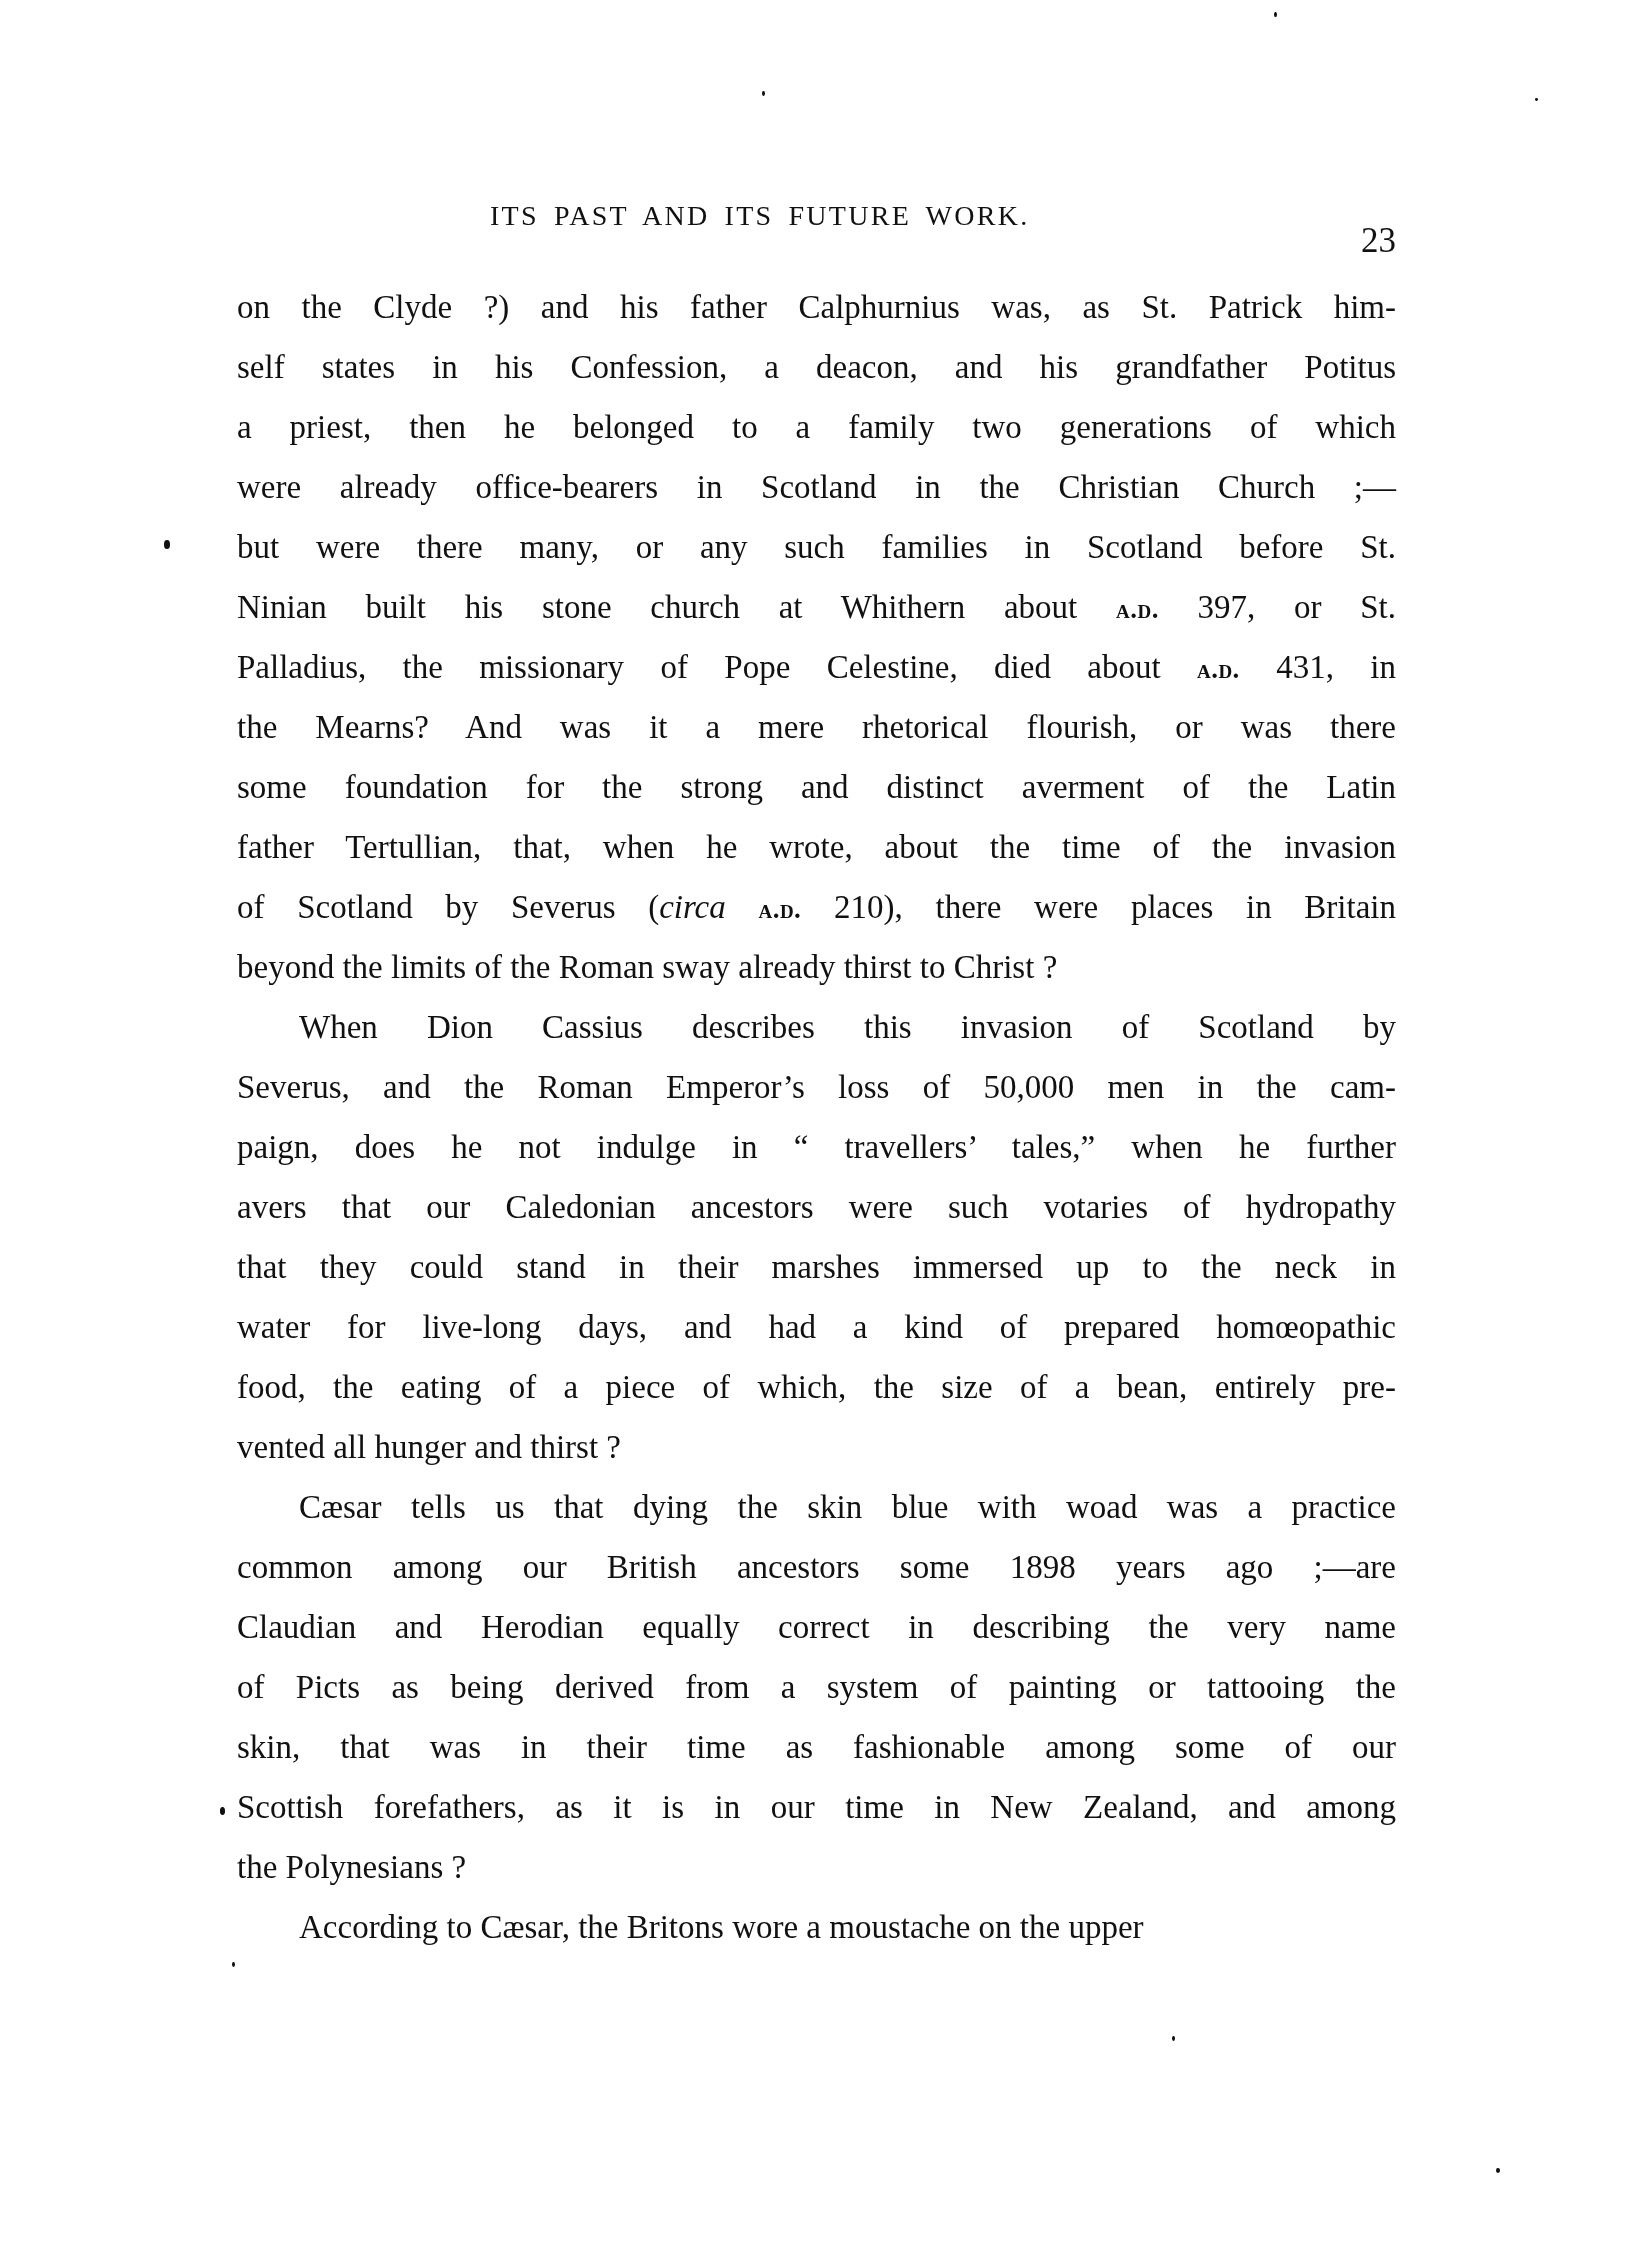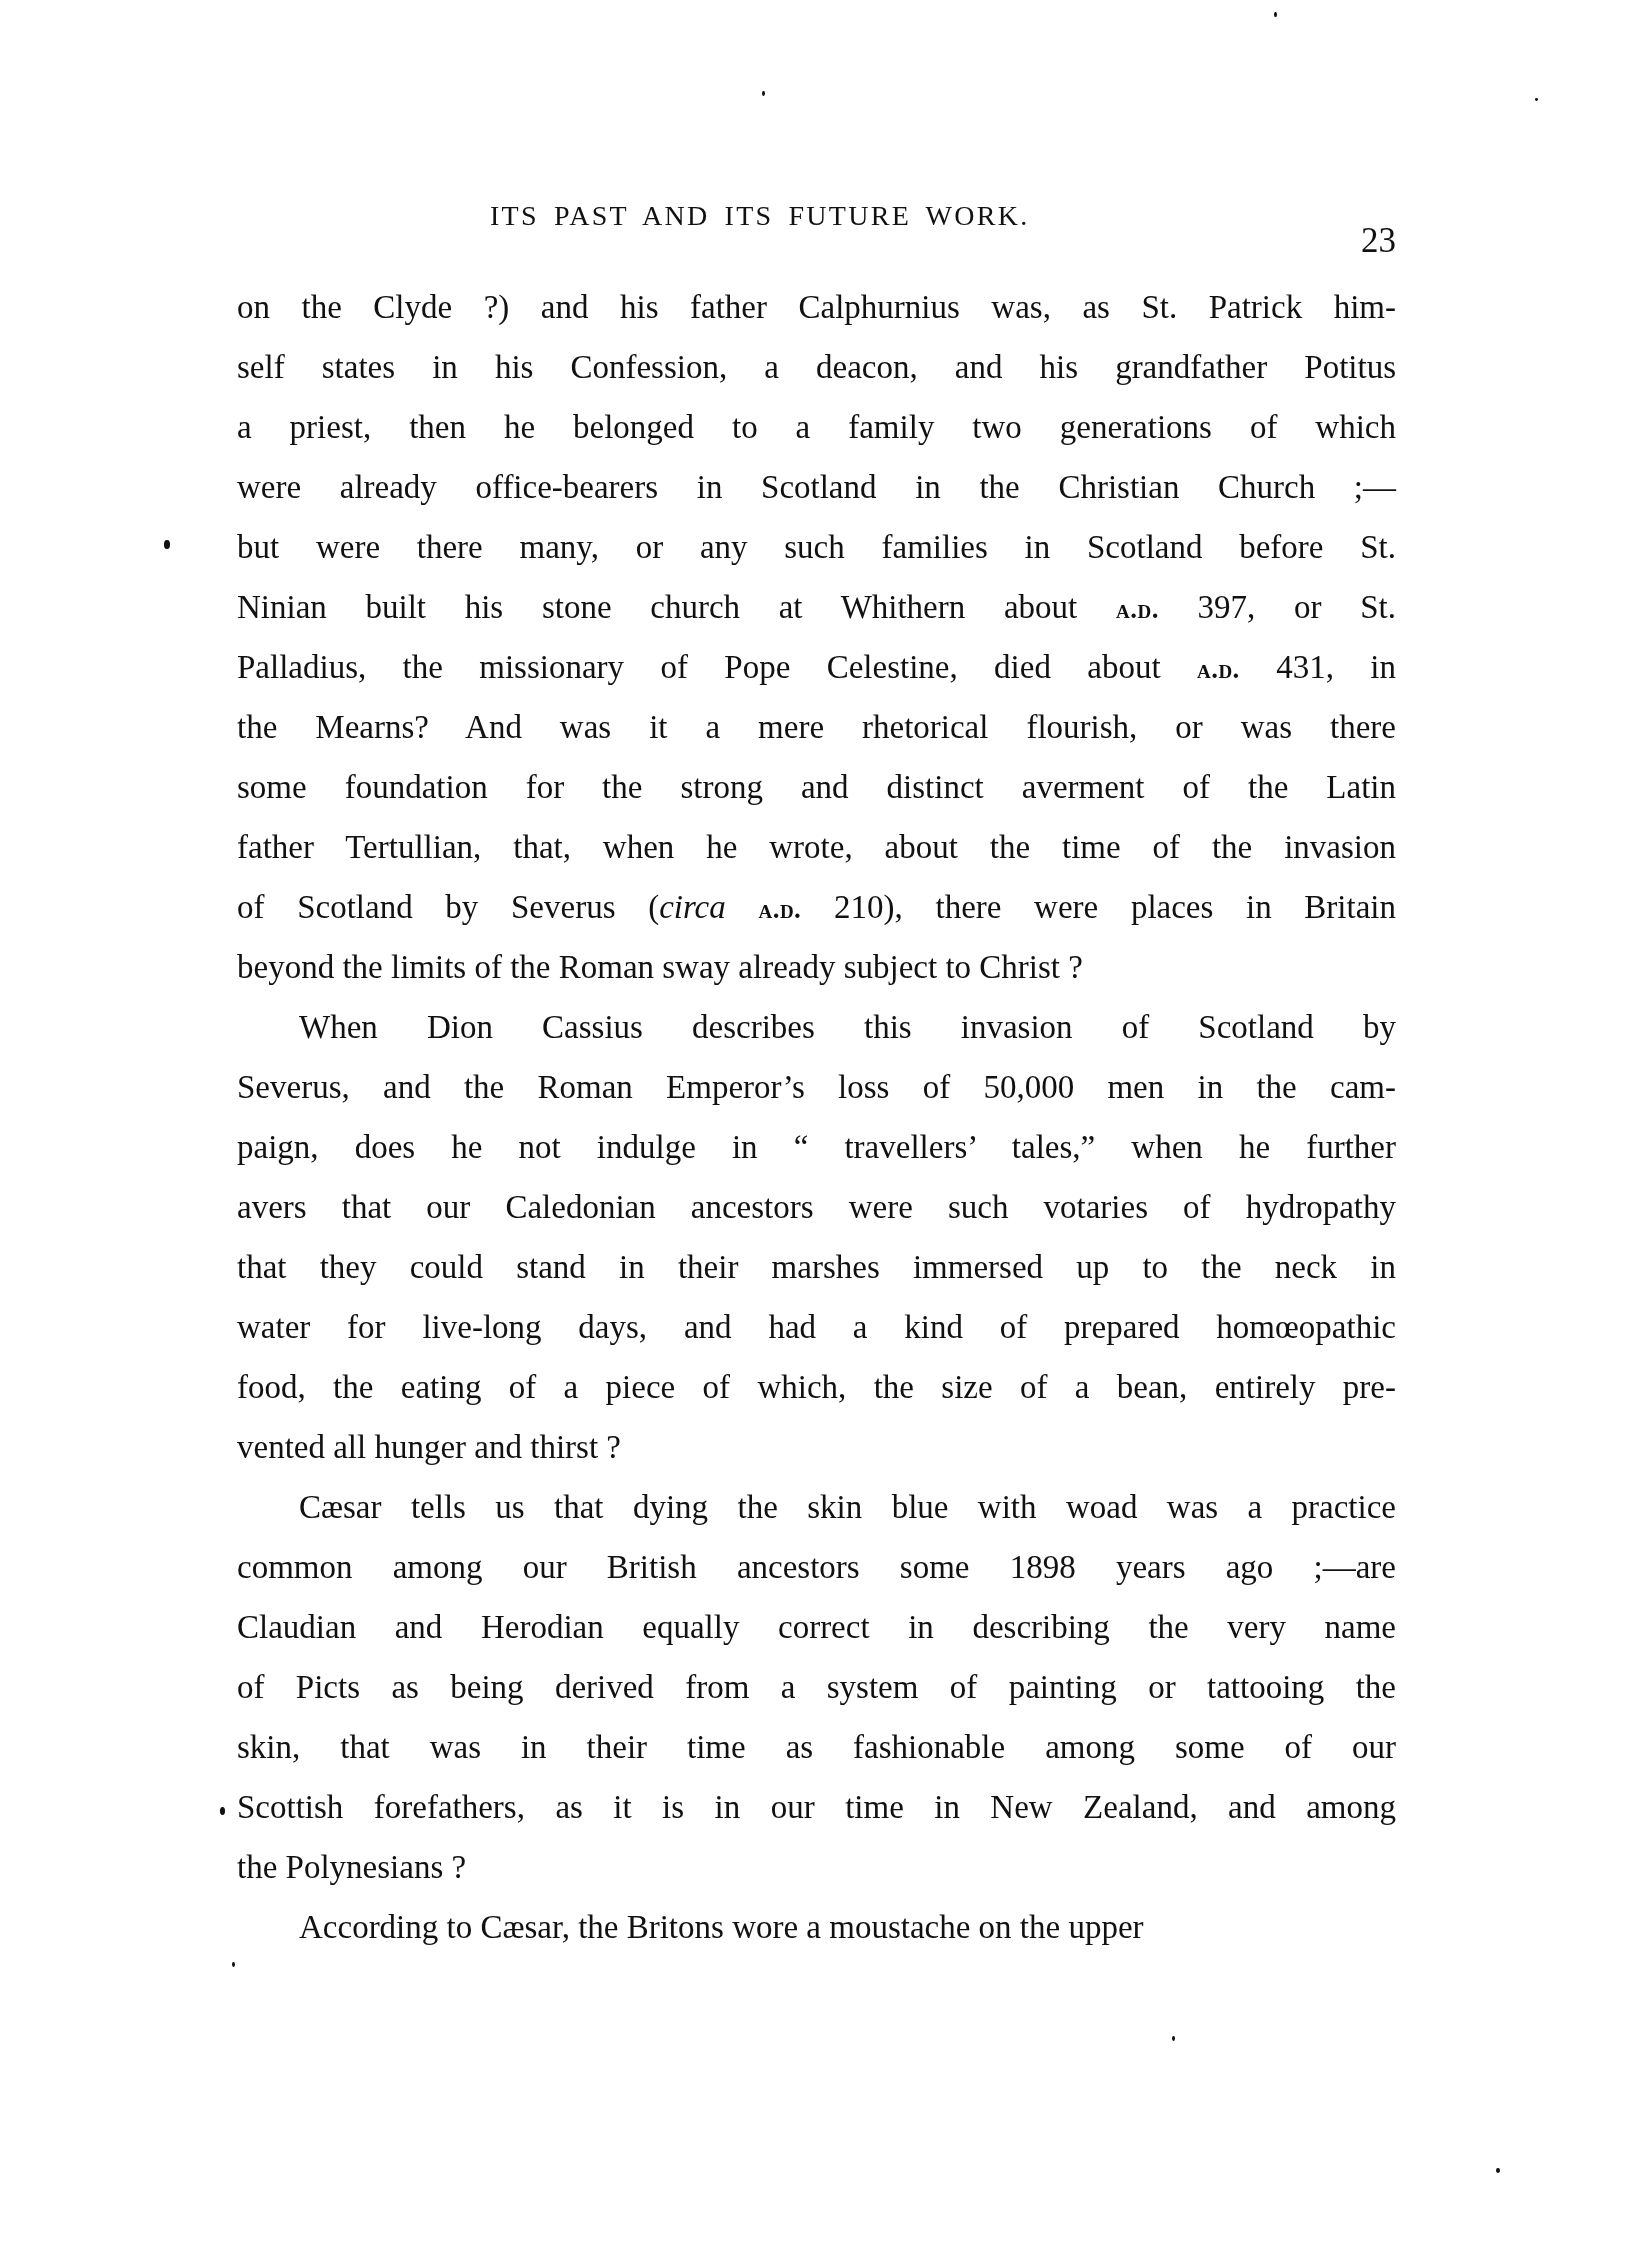--- a/index.html
+++ b/index.html
@@ -97,21 +97,21 @@
         <span class="line">self states in his Confession, a deacon, and his grandfather Potitus</span>
         <span class="line">a priest, then he belonged to a family two generations of which</span>
         <span class="line">were already office-bearers in Scotland in the Christian Church ;—</span>
         <span class="line">but were there many, or any such families in Scotland before St.</span>
         <span class="line">Ninian built his stone church at Whithern about <span class="smallcaps">a.d.</span> 397, or St.</span>
         <span class="line">Palladius, the missionary of Pope Celestine, died about <span class="smallcaps">a.d.</span> 431, in</span>
         <span class="line">the Mearns?  And was it a mere rhetorical flourish, or was there</span>
         <span class="line">some foundation for the strong and distinct averment of the Latin</span>
         <span class="line">father Tertullian, that, when he wrote, about the time of the invasion</span>
         <span class="line">of Scotland by Severus (<span class="it">circa</span> <span class="smallcaps">a.d.</span> 210), there were places in Britain</span>
-        <span class="line last">beyond the limits of the Roman sway already subject to Christ ?</span>
+        <span class="line last">beyond the limits of the Roman sway already thirst to Christ ?</span>
       </div>
       <div>
         <span class="line indent">When Dion Cassius describes this invasion of Scotland by</span>
         <span class="line">Severus, and the Roman Emperor’s loss of 50,000 men in the cam-</span>
         <span class="line">paign, does he not indulge in “ travellers’ tales,” when he further</span>
         <span class="line">avers that our Caledonian ancestors were such votaries of hydropathy</span>
         <span class="line">that they could stand in their marshes immersed up to the neck in</span>
         <span class="line">water for live-long days, and had a kind of prepared homœopathic</span>
         <span class="line">food, the eating of a piece of which, the size of a bean, entirely pre-</span>
         <span class="line last">vented all hunger and thirst ?</span>

